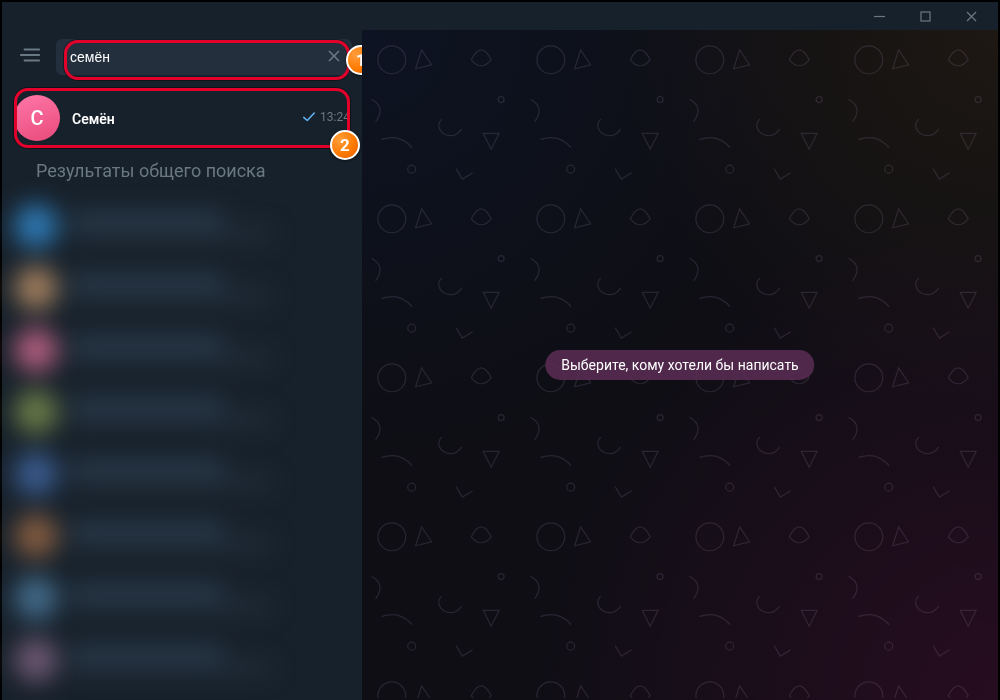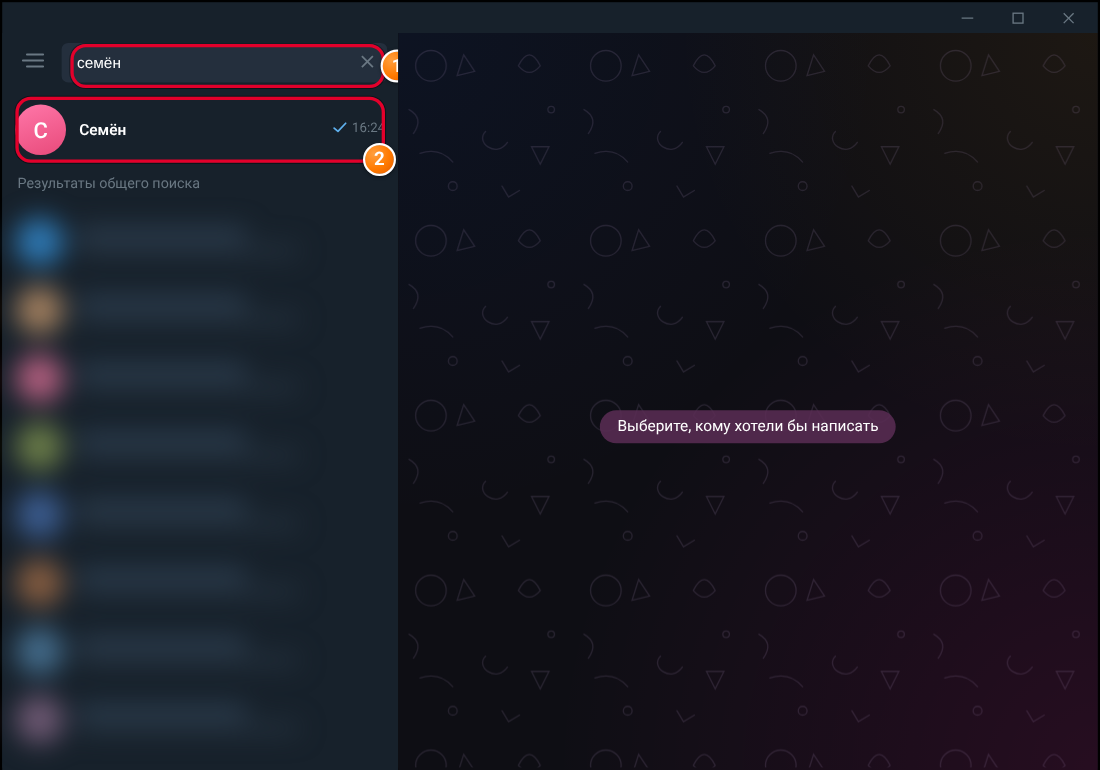--- a/index.html
+++ b/index.html
@@ -34,21 +34,21 @@
   .avatar.pink { background: linear-gradient(160deg, #ff77a9, #e84a7a); }
   .chat-meta { flex: 1; min-width: 0; }
   .chat-top { display: flex; justify-content: space-between; align-items: baseline; }
   .chat-name { color: #fff; font-size: 14px; font-weight: 600; }
   .chat-time-wrap { display: flex; align-items: center; gap: 4px; }
   .check-icon { color: #5fb1ef; display: flex; align-items: center; }
   .check-icon svg { width: 14px; height: 14px; }
   .chat-time { color: #6a7883; font-size: 12px; }
   .chat-preview { color: #6a7883; font-size: 13px; margin-top: 3px; white-space: nowrap; overflow: hidden; text-overflow: ellipsis; }
 
-  .section-label { color: #6a7883; font-size: 13px; padding: 8px 14px; }
+  .section-label { color: #6a7883; font-size: 18px; padding: 8px 14px; margin-left: 20px; }
 
   
   .blur-list { flex: 1; padding-top: 6px; filter: blur(12px); }
   .blur-item { display: flex; align-items: center; height: 62px; padding: 0 12px; gap: 12px; }
   .blur-ava { width: 44px; height: 44px; border-radius: 50%; flex-shrink: 0; }
   .blur-lines { flex: 1; }
   .blur-l1 { width: 55%; height: 10px; border-radius: 4px; background: #34485c; margin-bottom: 6px; }
   .blur-l2 { width: 72%; height: 8px; border-radius: 4px; background: #2a3846; }
 
   
@@ -59,21 +59,21 @@
     background:
       radial-gradient(900px 900px at 100% 100%, rgba(255, 0, 140, 0.10), transparent 55%),
       radial-gradient(800px 800px at 0% 0%, rgba(0, 80, 200, 0.08), transparent 55%),
       radial-gradient(700px 700px at 100% 0%, rgba(210, 140, 0, 0.08), transparent 55%),
       #0e0e14;
   }
   .doodles { position: absolute; inset: 0; opacity: 0.15; }
   .placeholder-pill {
     position: absolute; left: 50%; top: 50%; transform: translate(-50%, -50%);
     background: rgba(90, 45, 85, 0.85); color: #fff; font-size: 14px;
-    padding: 7px 16px; border-radius: 16px; white-space: nowrap; margin-top: 23px;
+    padding: 7px 16px; border-radius: 16px; white-space: nowrap;
   }
 </style>
 </head>
 <body>
 
 <div class="frame">
 
   <div class="titlebar">
     <div class="wc">
       <svg viewBox="0 0 11 11">
@@ -126,21 +126,21 @@
         </div>
         <div class="chat-meta">
           <div class="chat-top">
             <span class="chat-name">Семён</span>
             <span class="chat-time-wrap">
               <span class="check-icon">
                 <svg viewBox="0 0 16 16" fill="none">
                     <path d="M2 8.5 L6 12 L14 3.5" stroke="currentColor" stroke-width="1.8" stroke-linecap="round" stroke-linejoin="round"></path>
                   </svg>
               </span>
-              <span class="chat-time">16:24</span>
+              <span class="chat-time">13:24</span>
             </span>
           </div>
         </div>
       </div>
 
       <div class="section-label">Результаты общего поиска</div>
 
       <div class="blur-list" id="blur-list">
           <div class="blur-item">
             <div class="blur-ava" style="background: rgb(46, 121, 180);"></div>

